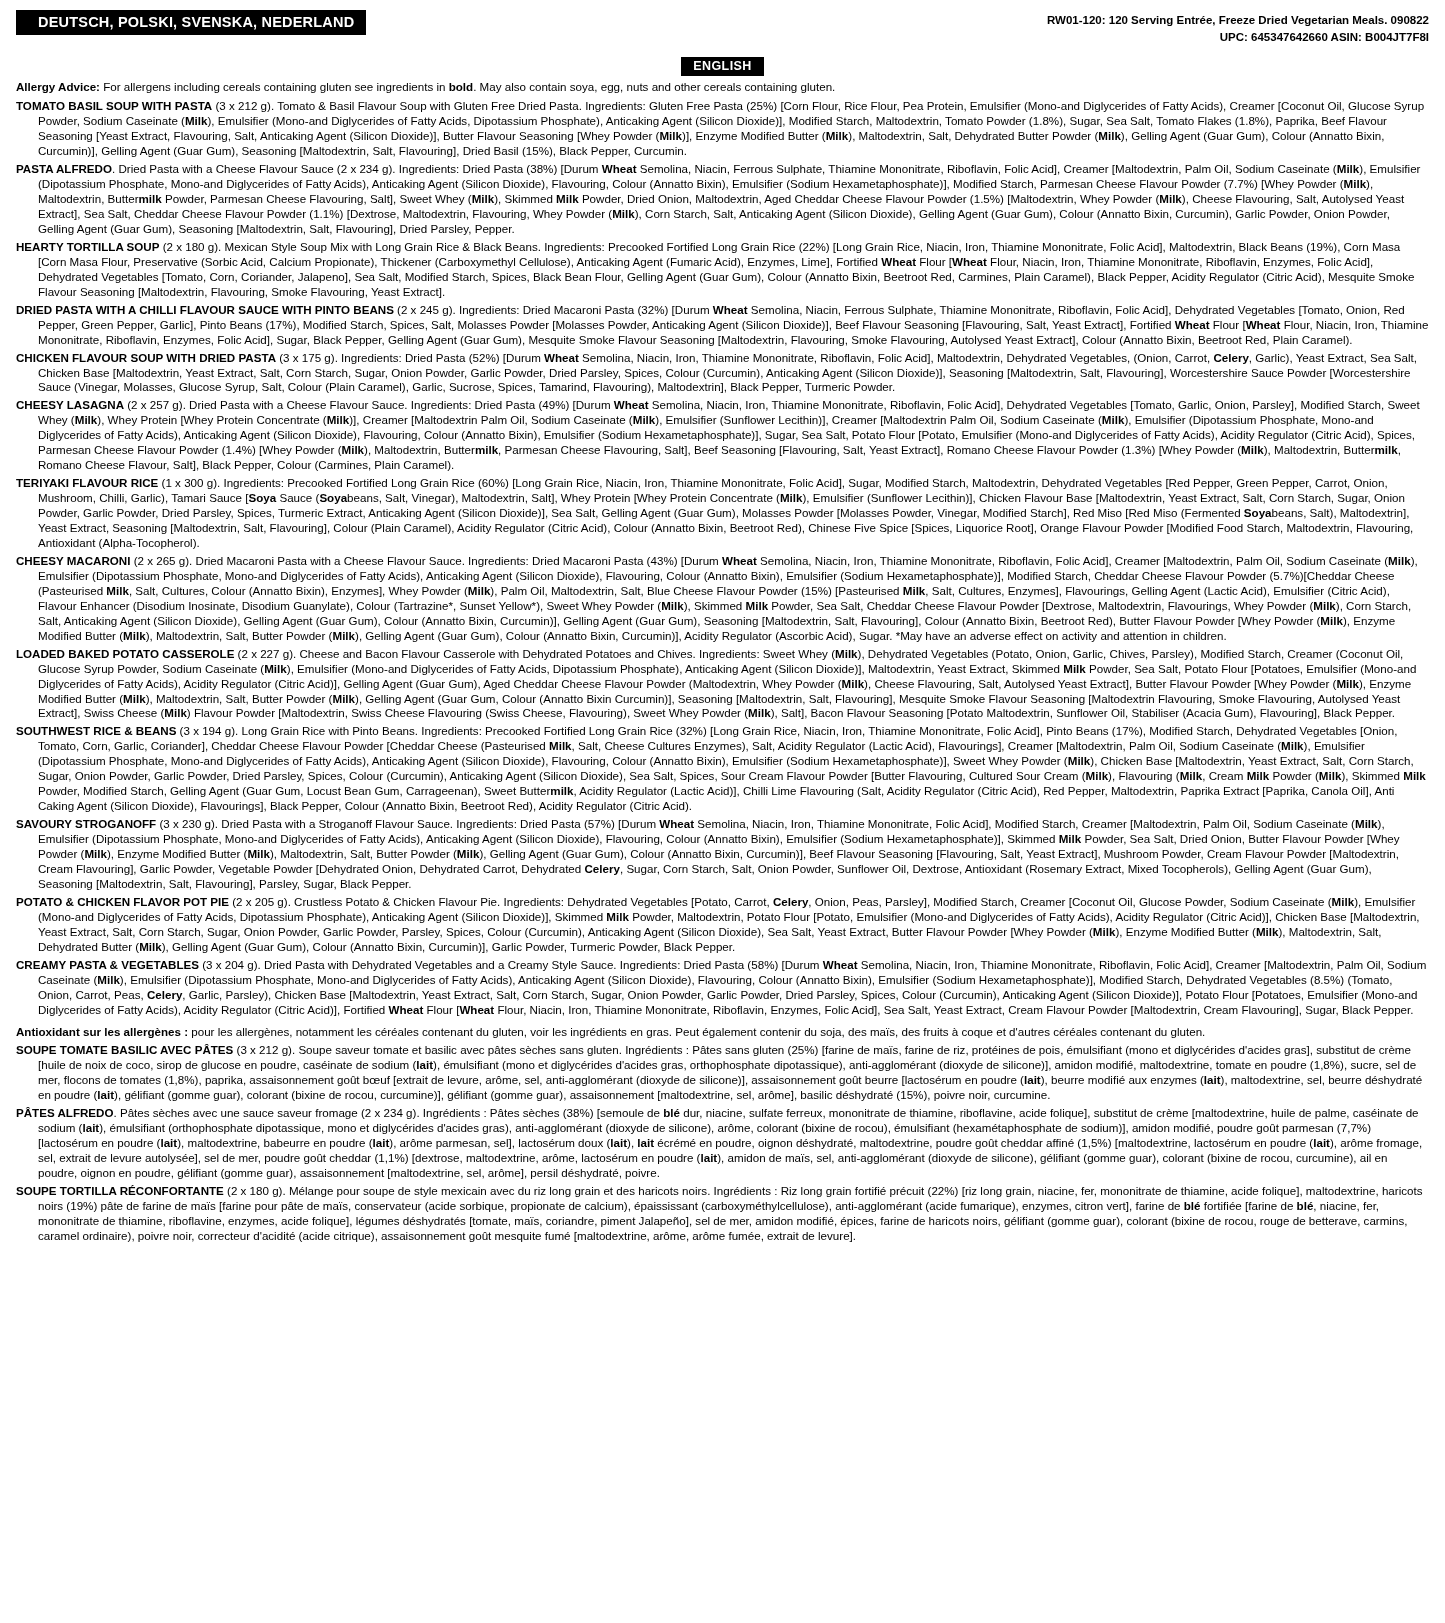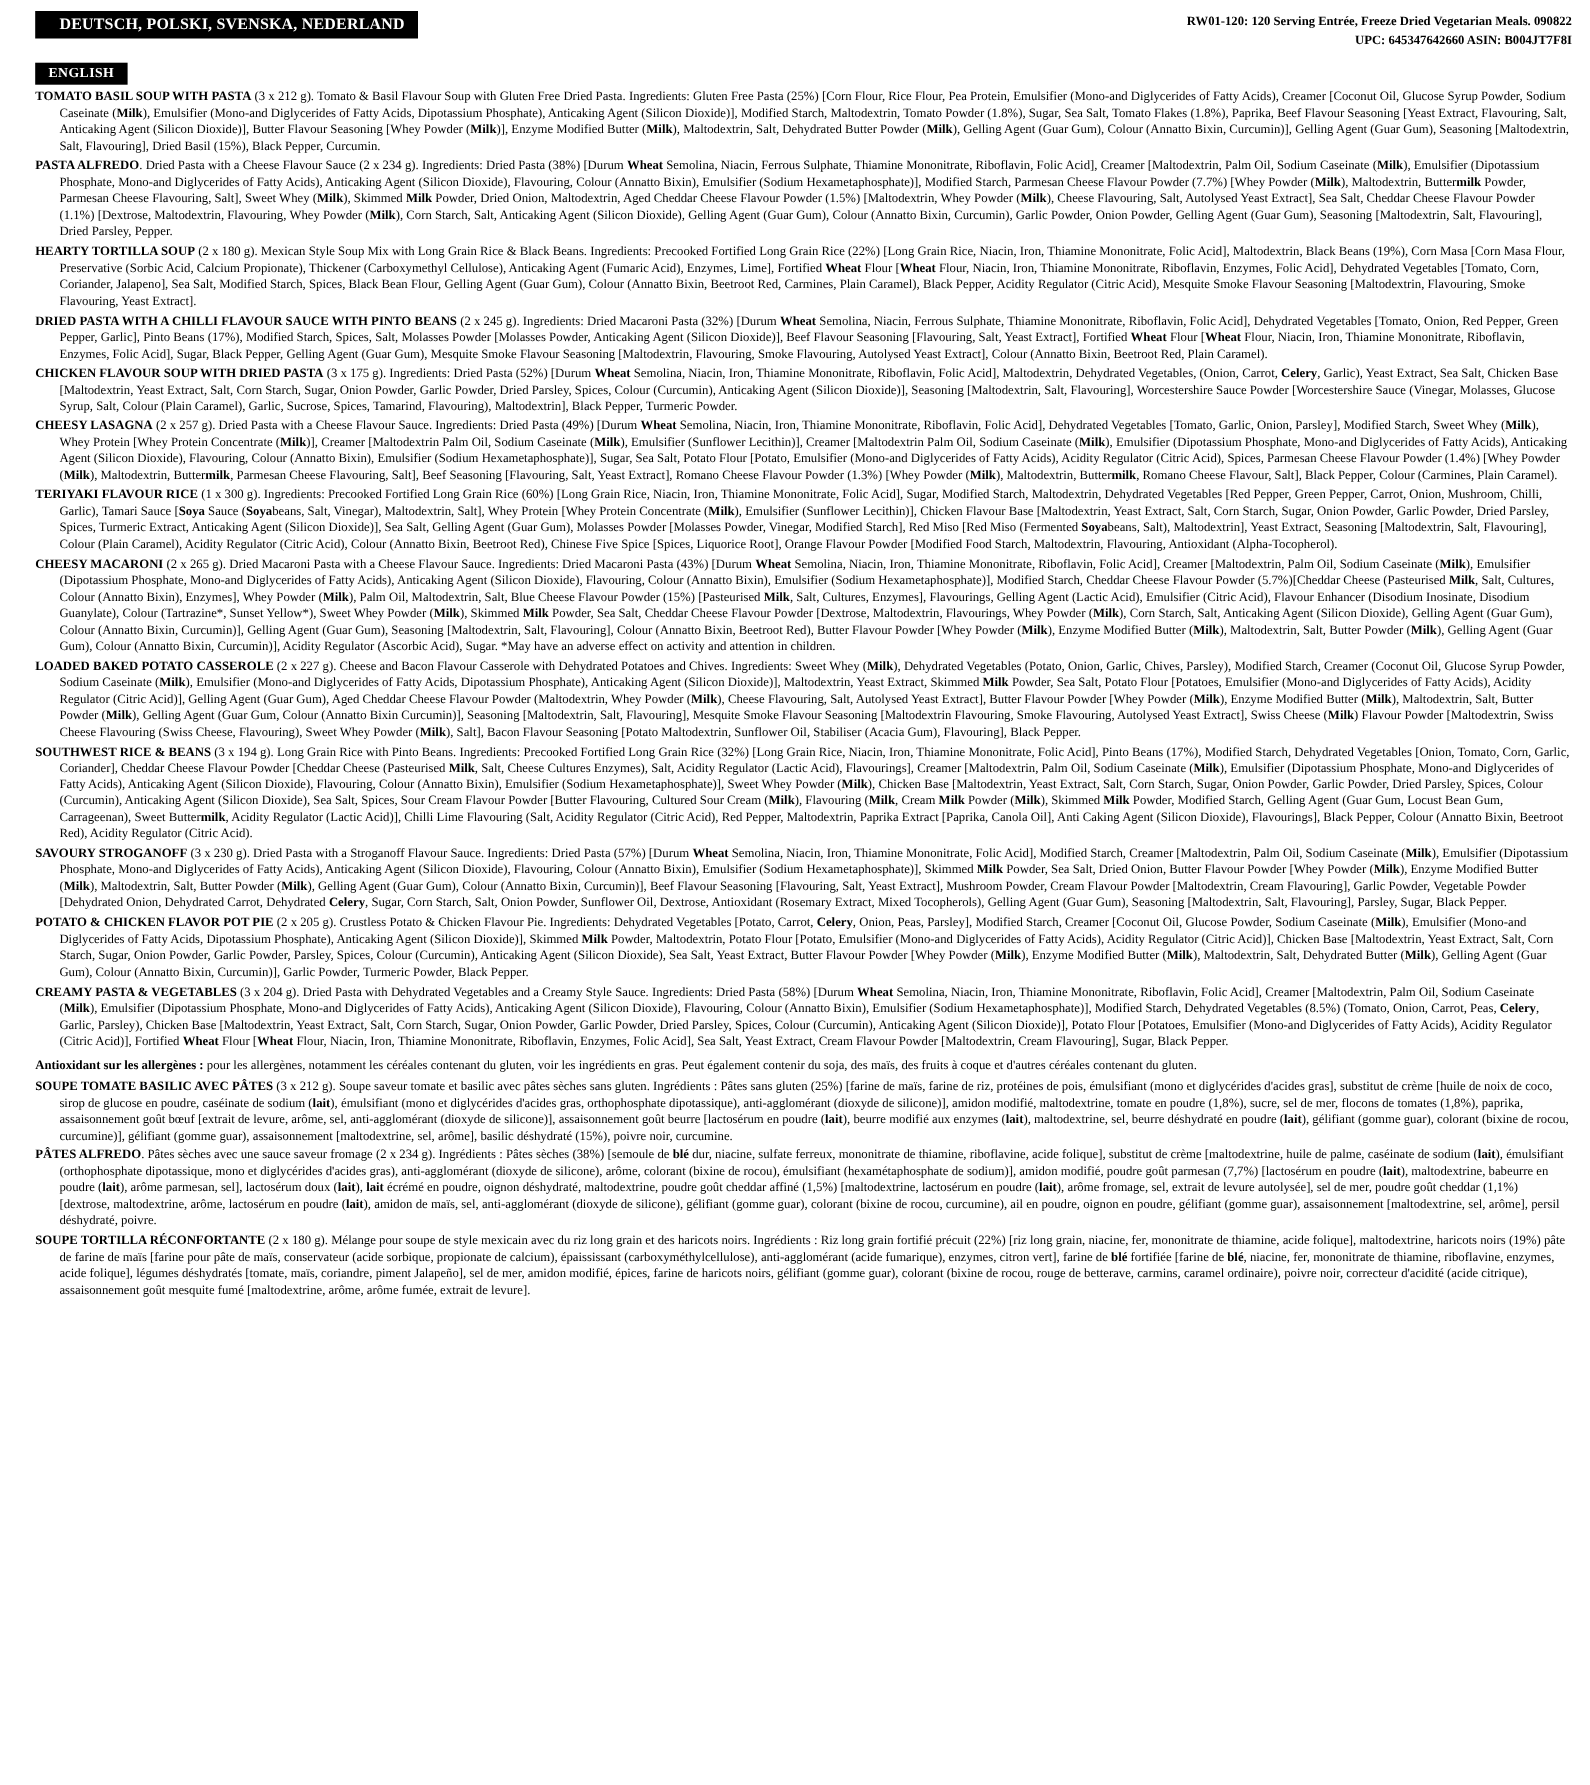--- a/index.html
+++ b/index.html
@@ -9,23 +9,22 @@
   }
   body {
     width: 1445px;
     font-family: "Liberation Sans", sans-serif;
     color: #000000;
     -webkit-font-smoothing: antialiased;
   }
   .page {
     width: 1445px;
     box-sizing: border-box;
-    padding: 10px 16px 14px 32px;
+    padding: 10px 16px 14px 16px;
     position: relative;
-    font-family: Liberation Serif, serif;
   }
   .topbar {
     display: flex;
     align-items: flex-start;
     justify-content: space-between;
     margin-bottom: 6px;
   }
   .lang-banner {
     display: inline-block;
     background: #000000;
@@ -47,21 +46,21 @@
   .section-tag {
     display: inline-block;
     background: #000000;
     color: #ffffff;
     font-size: 12.5px;
     font-weight: bold;
     letter-spacing: 0.4px;
     padding: 2px 12px 3px 12px;
     margin: 6px 0 4px 0;
   }
-  .section-tag-wrap { text-align: left; }
+  .section-tag-wrap { text-align: center; }
   p.block {
     margin: 0 0 0 0;
     padding: 0 0 3px 0;
     font-size: 11.6px;
     line-height: 1.29;
     text-align: left;
     text-indent: 0;
     padding-left: 22px;
     text-indent: -22px;
   }
@@ -88,20 +87,23 @@
     <div class="code-block">
       <div>RW01-120: 120 Serving Entrée, Freeze Dried Vegetarian Meals. 090822</div>
       <div>UPC: 645347642660    ASIN: B004JT7F8I</div>
     </div>
   </div>
 
   <div class="section-tag-wrap">
     <span class="section-tag">ENGLISH</span>
   </div>
 
+  <p class="block allergy">
+    <b>Allergy Advice:</b><span> For allergens including cereals containing gluten see ingredients in <b>bold</b>. May also contain soya, egg, nuts and other cereals containing gluten.</span>
+  </p>
 
   <div>
     <p class="block">
       <span class="prod-name">TOMATO BASIL SOUP WITH PASTA</span><span> (3 x 212 g). Tomato &amp; Basil Flavour Soup with Gluten Free Dried Pasta. Ingredients: Gluten Free Pasta (25%) [Corn Flour, Rice Flour, Pea Protein, Emulsifier (Mono-and Diglycerides of Fatty Acids), Creamer [Coconut Oil, Glucose Syrup Powder, Sodium Caseinate (<b>Milk</b>), Emulsifier (Mono-and Diglycerides of Fatty Acids, Dipotassium Phosphate), Anticaking Agent (Silicon Dioxide)], Modified Starch, Maltodextrin, Tomato Powder (1.8%), Sugar, Sea Salt, Tomato Flakes (1.8%), Paprika, Beef Flavour Seasoning [Yeast Extract, Flavouring, Salt, Anticaking Agent (Silicon Dioxide)], Butter Flavour Seasoning [Whey Powder (<b>Milk</b>)], Enzyme Modified Butter (<b>Milk</b>), Maltodextrin, Salt, Dehydrated Butter Powder (<b>Milk</b>), Gelling Agent (Guar Gum), Colour (Annatto Bixin, Curcumin)], Gelling Agent (Guar Gum), Seasoning [Maltodextrin, Salt, Flavouring], Dried Basil (15%), Black Pepper, Curcumin.</span>
     </p>
       <p class="block">
       <span class="prod-name">PASTA ALFREDO</span><span>. Dried Pasta with a Cheese Flavour Sauce (2 x 234 g). Ingredients: Dried Pasta (38%) [Durum <b>Wheat</b> Semolina, Niacin, Ferrous Sulphate, Thiamine Mononitrate, Riboflavin, Folic Acid], Creamer [Maltodextrin, Palm Oil, Sodium Caseinate (<b>Milk</b>), Emulsifier (Dipotassium Phosphate, Mono-and Diglycerides of Fatty Acids), Anticaking Agent (Silicon Dioxide), Flavouring, Colour (Annatto Bixin), Emulsifier (Sodium Hexametaphosphate)], Modified Starch, Parmesan Cheese Flavour Powder (7.7%) [Whey Powder (<b>Milk</b>), Maltodextrin, Butter<b>milk</b> Powder, Parmesan Cheese Flavouring, Salt], Sweet Whey (<b>Milk</b>), Skimmed <b>Milk</b> Powder, Dried Onion, Maltodextrin, Aged Cheddar Cheese Flavour Powder (1.5%) [Maltodextrin, Whey Powder (<b>Milk</b>), Cheese Flavouring, Salt, Autolysed Yeast Extract], Sea Salt, Cheddar Cheese Flavour Powder (1.1%) [Dextrose, Maltodextrin, Flavouring, Whey Powder (<b>Milk</b>), Corn Starch, Salt, Anticaking Agent (Silicon Dioxide), Gelling Agent (Guar Gum), Colour (Annatto Bixin, Curcumin), Garlic Powder, Onion Powder, Gelling Agent (Guar Gum), Seasoning [Maltodextrin, Salt, Flavouring], Dried Parsley, Pepper.</span>
     </p>
       <p class="block">
       <span class="prod-name">HEARTY TORTILLA SOUP</span><span> (2 x 180 g). Mexican Style Soup Mix with Long Grain Rice &amp; Black Beans. Ingredients: Precooked Fortified Long Grain Rice (22%) [Long Grain Rice, Niacin, Iron, Thiamine Mononitrate, Folic Acid], Maltodextrin, Black Beans (19%), Corn Masa [Corn Masa Flour, Preservative (Sorbic Acid, Calcium Propionate), Thickener (Carboxymethyl Cellulose), Anticaking Agent (Fumaric Acid), Enzymes, Lime], Fortified <b>Wheat</b> Flour [<b>Wheat</b> Flour, Niacin, Iron, Thiamine Mononitrate, Riboflavin, Enzymes, Folic Acid], Dehydrated Vegetables [Tomato, Corn, Coriander, Jalapeno], Sea Salt, Modified Starch, Spices, Black Bean Flour, Gelling Agent (Guar Gum), Colour (Annatto Bixin, Beetroot Red, Carmines, Plain Caramel), Black Pepper, Acidity Regulator (Citric Acid), Mesquite Smoke Flavour Seasoning [Maltodextrin, Flavouring, Smoke Flavouring, Yeast Extract].</span>

